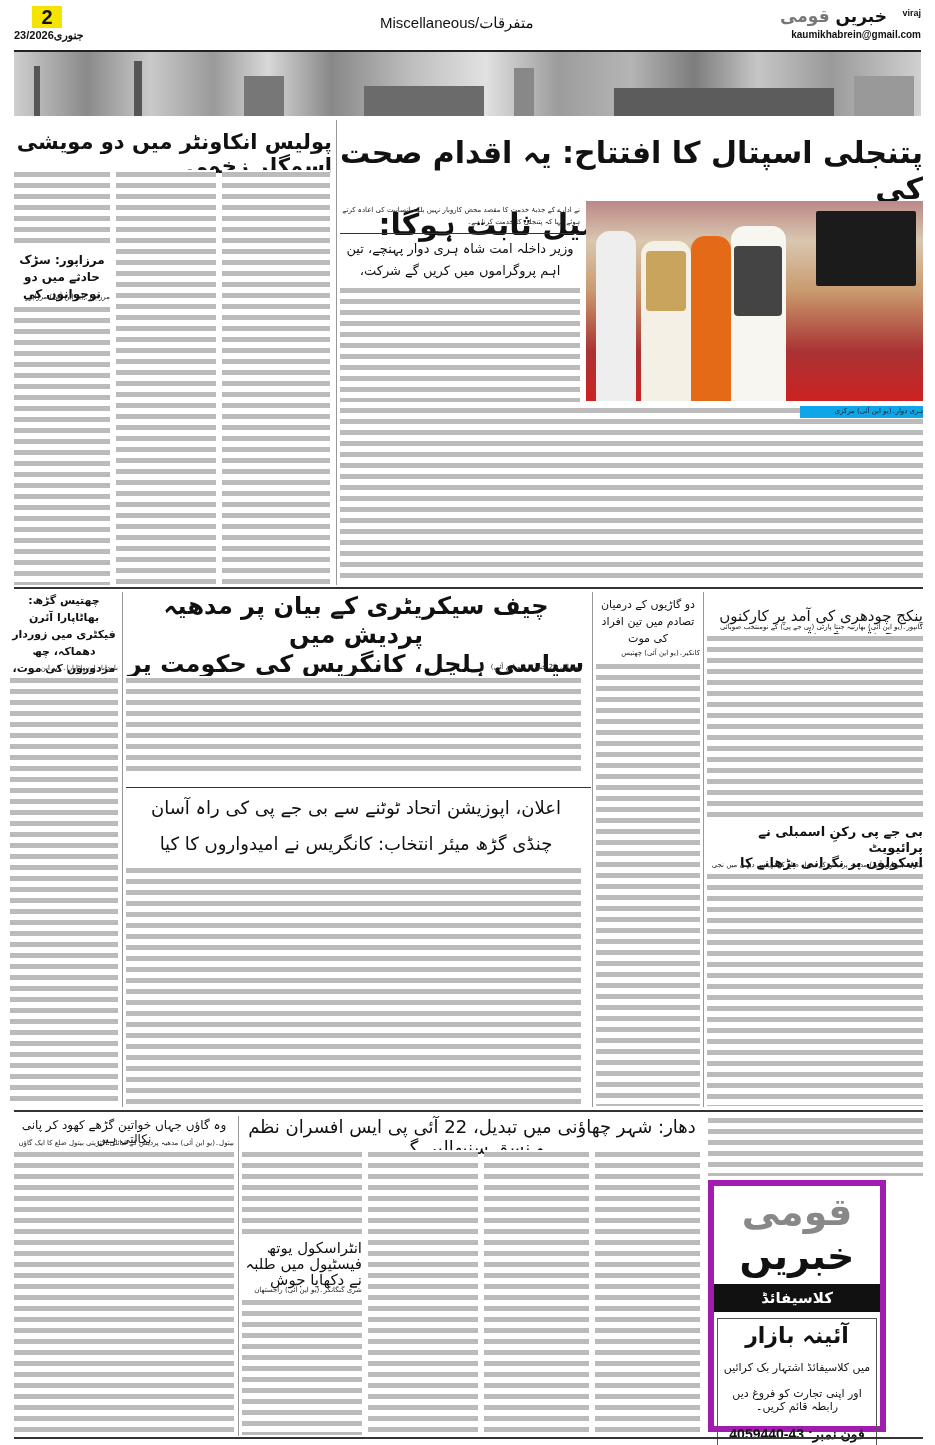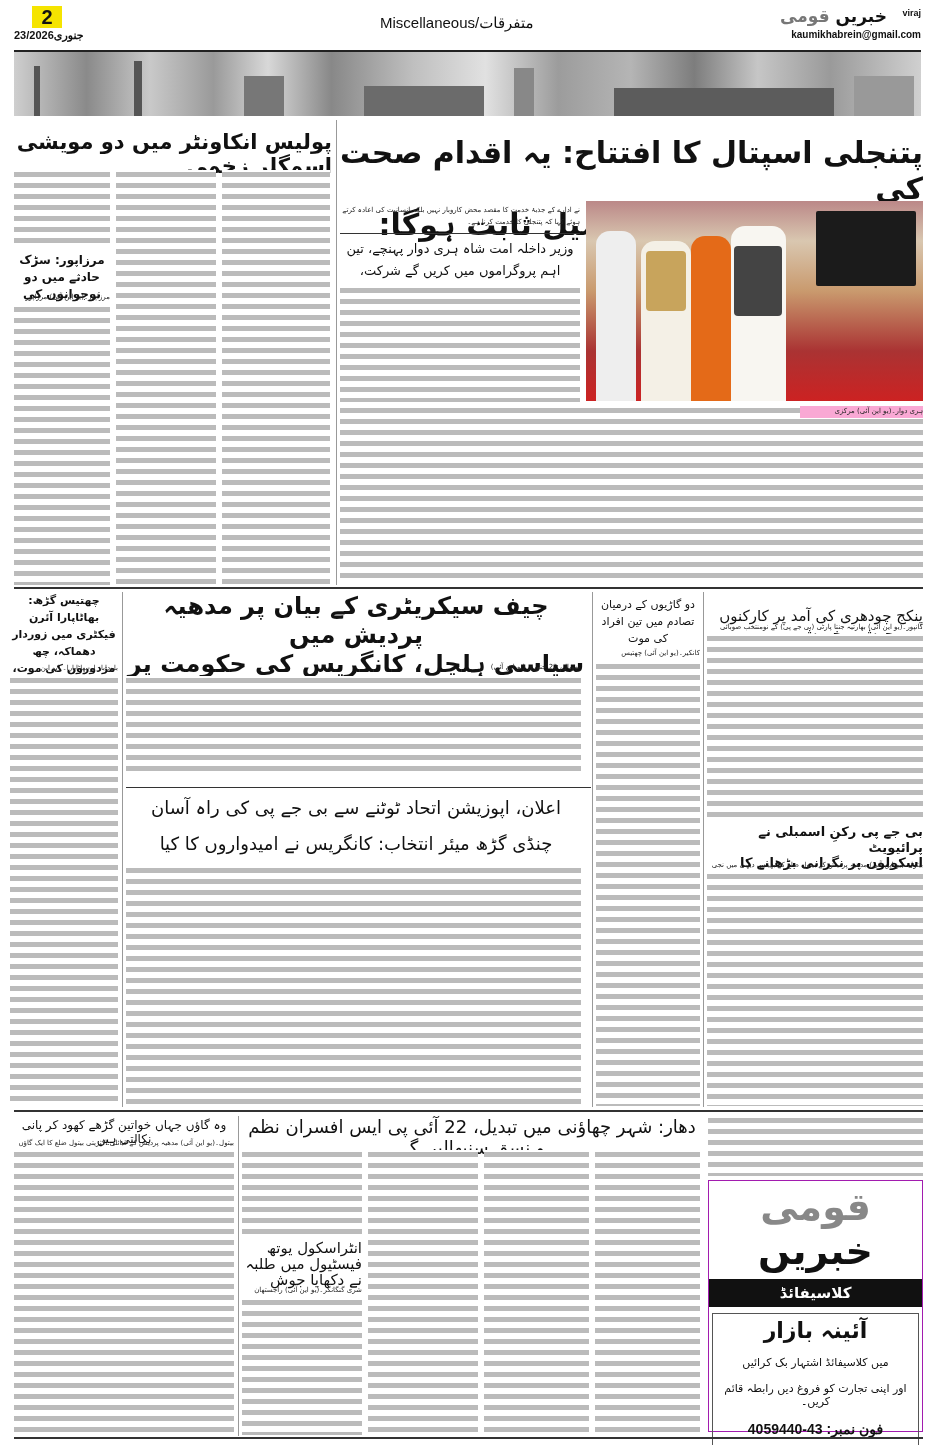--- a/index.html
+++ b/index.html
@@ -16,21 +16,21 @@
 .email{right:14px;top:29px;font:bold 10px "Liberation Sans",sans-serif}
 .banner{left:14px;top:50px;width:907px;height:66px;border-top:2px solid #222;background:linear-gradient(90deg,#cfcfcf,#8a8a8a 8%,#c9c9c9 15%,#9a9a9a 22%,#d8d8d8 28%,#888 35%,#bfbfbf 44%,#e1e1e1 52%,#9c9c9c 60%,#b5b5b5 68%,#7d7d7d 75%,#c6c6c6 82%,#9a9a9a 90%,#d0d0d0)}
 .banner .sil{position:absolute;bottom:0;background:#555}
 .hl{font-weight:bold;line-height:1.2}
 .body-text{font-size:7px;line-height:11.5px;color:#222;overflow:hidden}
 .lines{background:repeating-linear-gradient(180deg,#fff 0 2px,#bbb 2px 7px,#fff 7px 11px)}
 .rule{background:#333;height:1px}
 .vrule{background:#999;width:1px}
 .photo{left:586px;top:201px;width:337px;height:200px;background:linear-gradient(180deg,#b88 0,#d9c7b0 20%,#c99a6e 45%,#a33 75%,#c22 100%);overflow:hidden}
 .fig{position:absolute;bottom:0;border-radius:14px 14px 0 0}
-.ad{left:708px;top:1180px;width:215px;height:252px;border:1px solid #a21caf}
+.ad{left:708px;top:1180px;width:178px;height:252px;border:6px solid #a21caf}
 .ad-brand{font:bold 38px "DejaVu Sans",sans-serif;text-align:center;margin-top:4px}
 .ad-brand .g{color:#888}
 .ad-bar{background:#111;color:#fff;text-align:center;font:bold 15px "DejaVu Sans",sans-serif;padding:5px 0;margin:6px 0}
 .ad-box{border:1px solid #555;margin:0 3px;padding:4px;text-align:center}
 .ad-h{font:bold 22px "DejaVu Sans",sans-serif}
 .ad-t{font-size:11px;margin:13px 0}
 .ad-ph{font:bold 14px "Liberation Sans",sans-serif;margin:8px 4px}
 </style>
 </head>
 <body>
@@ -81,21 +81,21 @@
   <div class="fig" style="left:10px;width:40px;height:170px;background:#eee"></div>
   <div class="fig" style="left:55px;width:50px;height:160px;background:#f4f0e6"></div>
   <div class="fig" style="left:60px;top:50px;width:40px;height:60px;background:#c8a45c;border-radius:4px"></div>
   <div class="fig" style="left:105px;width:40px;height:165px;background:#e46a18"></div>
   <div class="fig" style="left:145px;width:55px;height:175px;background:#f8f6f1"></div>
   <div class="fig" style="left:148px;top:45px;width:48px;height:70px;background:#444;border-radius:4px"></div>
   <div class="fig" style="left:230px;top:10px;width:100px;height:75px;background:#1b1b1b;border-radius:2px"></div>
 </div>
 
 <div class="abs lines" style="left:340px;top:406px;width:583px;height:178px"></div>
-<div class="abs rtl body-text" style="left:800px;top:406px;width:123px;background:#f9a8d4">ہری دوار۔(یو این آئی) مرکزی</div>
+<div class="abs rtl body-text" style="left:800px;top:406px;width:123px;background:#0ea5e9">ہری دوار۔(یو این آئی) مرکزی</div>
 
 <div class="abs rule" style="left:14px;top:587px;width:909px;height:2px"></div>
 
 <div class="abs rtl" style="left:10px;top:592px;width:108px;font-size:11px;font-weight:bold;text-align:center;line-height:17px">چھتیس گڑھ: بھاٹاپارا آئرن فیکٹری میں زوردار دھماکہ، چھ مزدوروں کی موت، متعدد جھلسے</div>
 <div class="abs rtl body-text" style="left:10px;top:663px;width:108px">بلوداباز ار-بھاٹاپارا۔ (یو این</div>
 <div class="abs lines" style="left:10px;top:676px;width:108px;height:430px"></div>
 <div class="abs vrule" style="left:122px;top:592px;height:515px"></div>
 
 <div class="abs rtl hl" style="left:126px;top:592px;width:460px;font-size:24px;text-align:center">
   <div>چیف سیکریٹری کے بیان پر مدھیہ پردیش میں</div>

